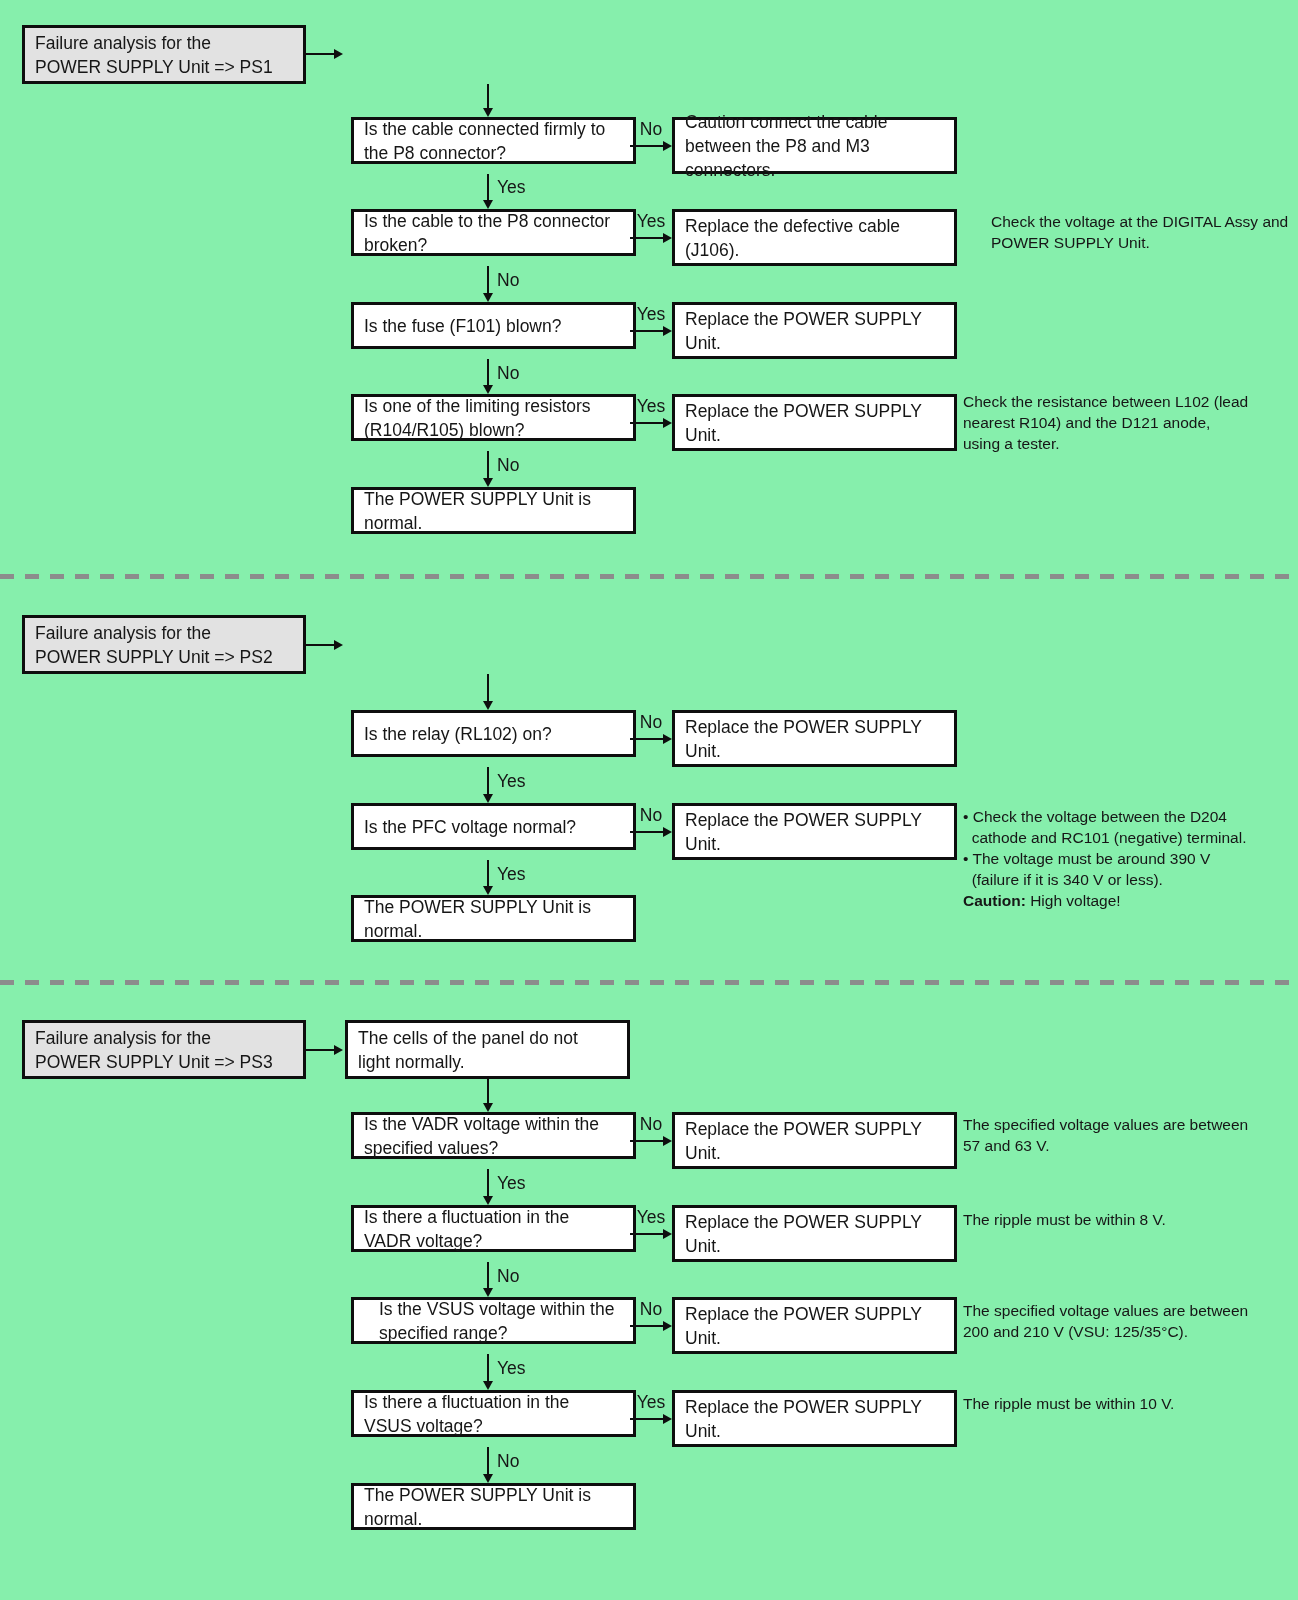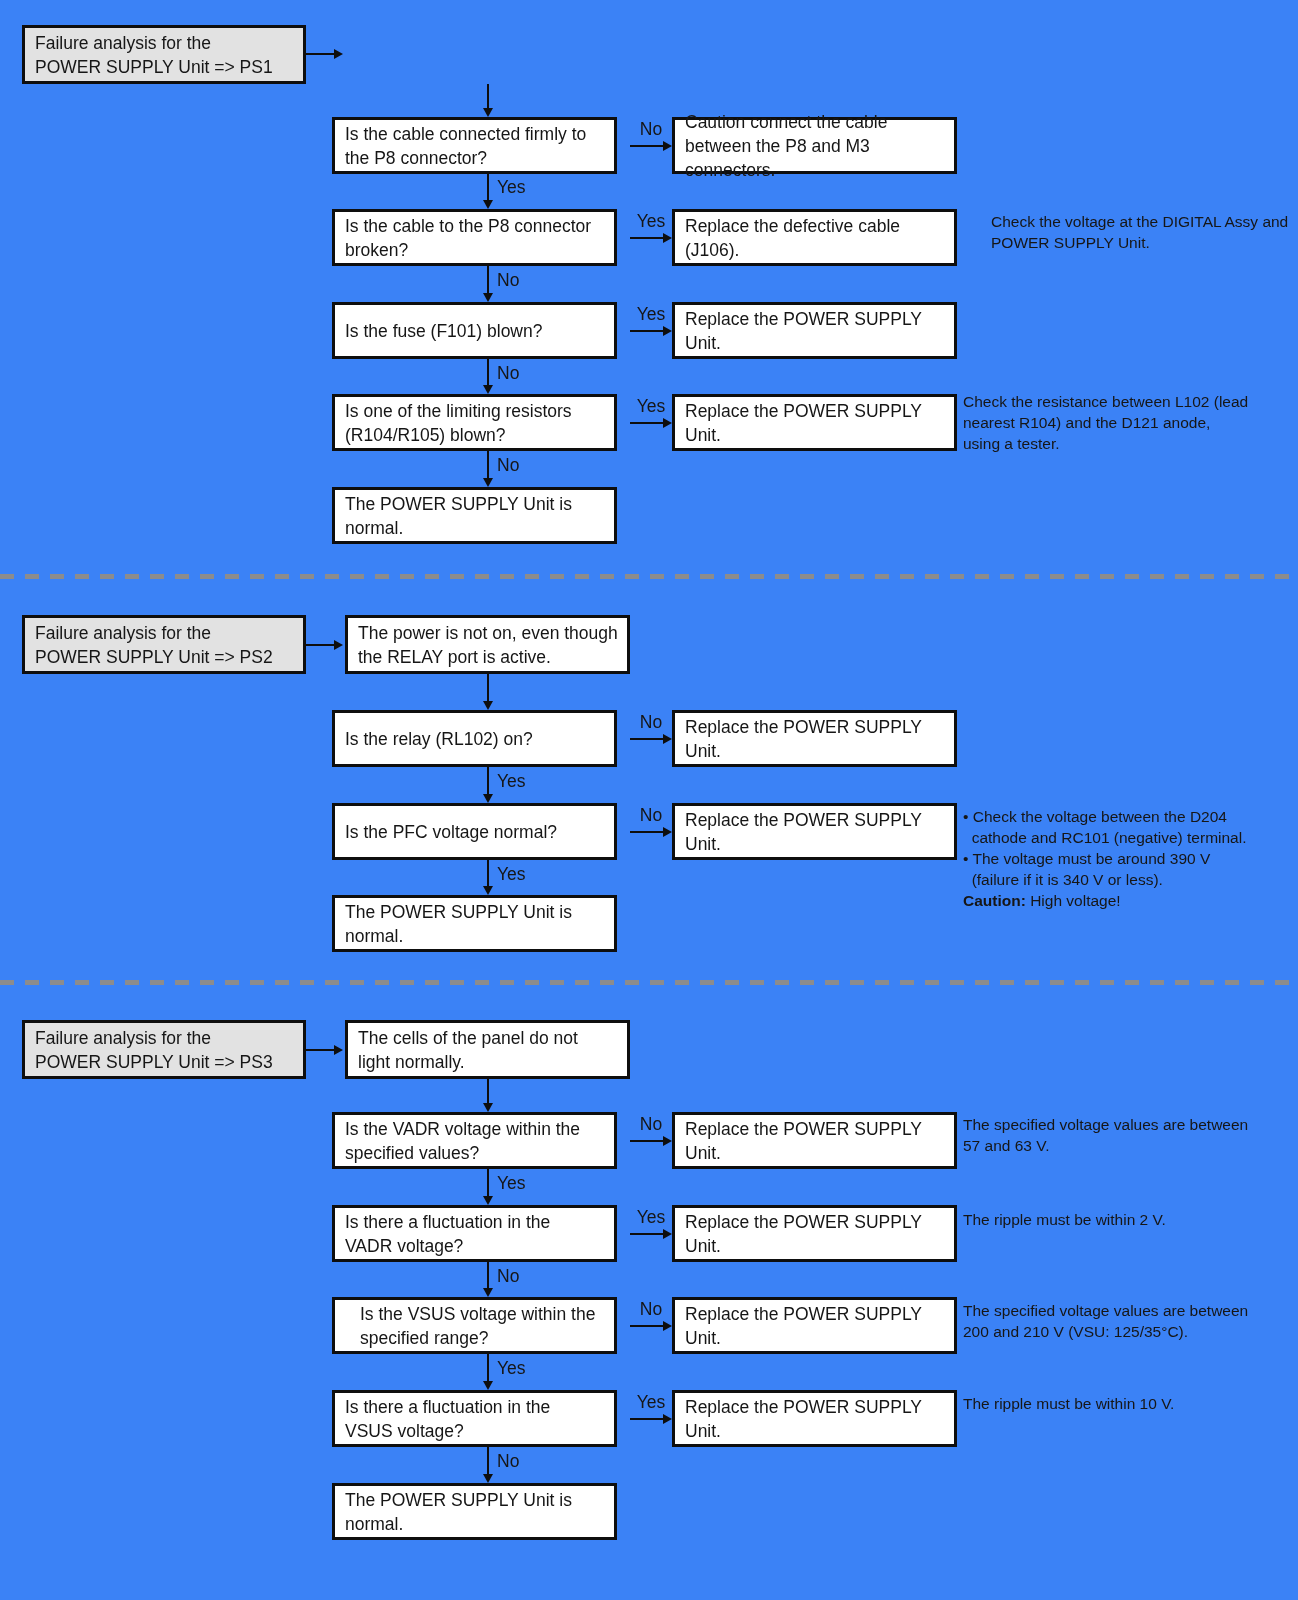--- a/index.html
+++ b/index.html
@@ -1,27 +1,27 @@
 <!DOCTYPE html>
 <html><head>
 <meta charset="utf-8">
 <style>
   html,body{margin:0;padding:0;background:#ffffff;}
   #canvas{
-    position:relative;width:1298px;height:1600px;background:#3b82f6;
+    position:relative;width:1298px;height:1600px;background:#86efac;
     font-family:"Liberation Sans","DejaVu Sans",sans-serif;color:#111111;
     overflow:hidden;
   }
   .box{
     position:absolute;box-sizing:border-box;border:3px solid #0e0e0e;background:#ffffff;
     display:flex;align-items:center;padding:2px 8px 2px 10px;
     font-size:17.5px;line-height:24px;white-space:pre-line;color:#161616;
   }
   .hdr{left:22px;width:284px;height:59px;background:#e2e2e2;}
-  .q{left:332px;width:285px;height:57px;}
+  .q{left:351px;width:285px;height:47px;}
   .act{left:672px;width:285px;height:57px;}
   .start{left:345px;width:285px;height:59px;}
   .note{
     position:absolute;left:963px;width:335px;font-size:15.5px;line-height:21px;
     white-space:pre-wrap;color:#161616;
   }
   .note b{font-weight:bold;}
   .harrow{position:absolute;height:2px;background:#0e0e0e;}
   .harrow::after{
     content:"";position:absolute;right:-9px;top:-4px;width:0;height:0;
@@ -91,22 +91,20 @@
   <div class="lbl lbl-v" style="top:455px;">No</div>
 
   <div class="box q" style="top:487px;">The POWER SUPPLY Unit is
 normal.</div>
 
   <div class="sep" style="top:574px;"></div>
 
   <div class="box hdr" style="top:615px;">Failure analysis for the
 POWER SUPPLY Unit =&gt; PS2</div>
   <div class="harrow" style="left:306px;top:644px;width:28px;"></div>
-  <div class="box start" style="top:615px;">The power is not on, even though
-the RELAY port is active.</div>
 
   <div class="varrow" style="left:487px;top:674px;height:27px;"></div>
 
   <div class="box q" style="top:710px;">Is the relay (RL102) on?</div>
   <div class="lbl lbl-h" style="top:712px;">No</div>
   <div class="harrow" style="left:630px;top:738px;width:33px;"></div>
   <div class="box act" style="top:710px;">Replace the POWER SUPPLY
 Unit.</div>
   <div class="varrow" style="left:487px;top:767px;height:27px;"></div>
   <div class="lbl lbl-v" style="top:771px;">Yes</div>
@@ -147,21 +145,21 @@
 57 and 63 V.</div>
   <div class="varrow" style="left:487px;top:1169px;height:27px;"></div>
   <div class="lbl lbl-v" style="top:1173px;">Yes</div>
 
   <div class="box q" style="top:1205px;">Is there a fluctuation in the
 VADR voltage?</div>
   <div class="lbl lbl-h" style="top:1207px;">Yes</div>
   <div class="harrow" style="left:630px;top:1233px;width:33px;"></div>
   <div class="box act" style="top:1205px;">Replace the POWER SUPPLY
 Unit.</div>
-  <div class="note" style="top:1209px;">The ripple must be within 2 V.</div>
+  <div class="note" style="top:1209px;">The ripple must be within 8 V.</div>
   <div class="varrow" style="left:487px;top:1262px;height:26px;"></div>
   <div class="lbl lbl-v" style="top:1266px;">No</div>
 
   <div class="box q" style="top:1297px;padding-left:25px;">Is the VSUS voltage within the
 specified range?</div>
   <div class="lbl lbl-h" style="top:1299px;">No</div>
   <div class="harrow" style="left:630px;top:1325px;width:33px;"></div>
   <div class="box act" style="top:1297px;">Replace the POWER SUPPLY
 Unit.</div>
   <div class="note" style="top:1300px;">The specified voltage values are between

